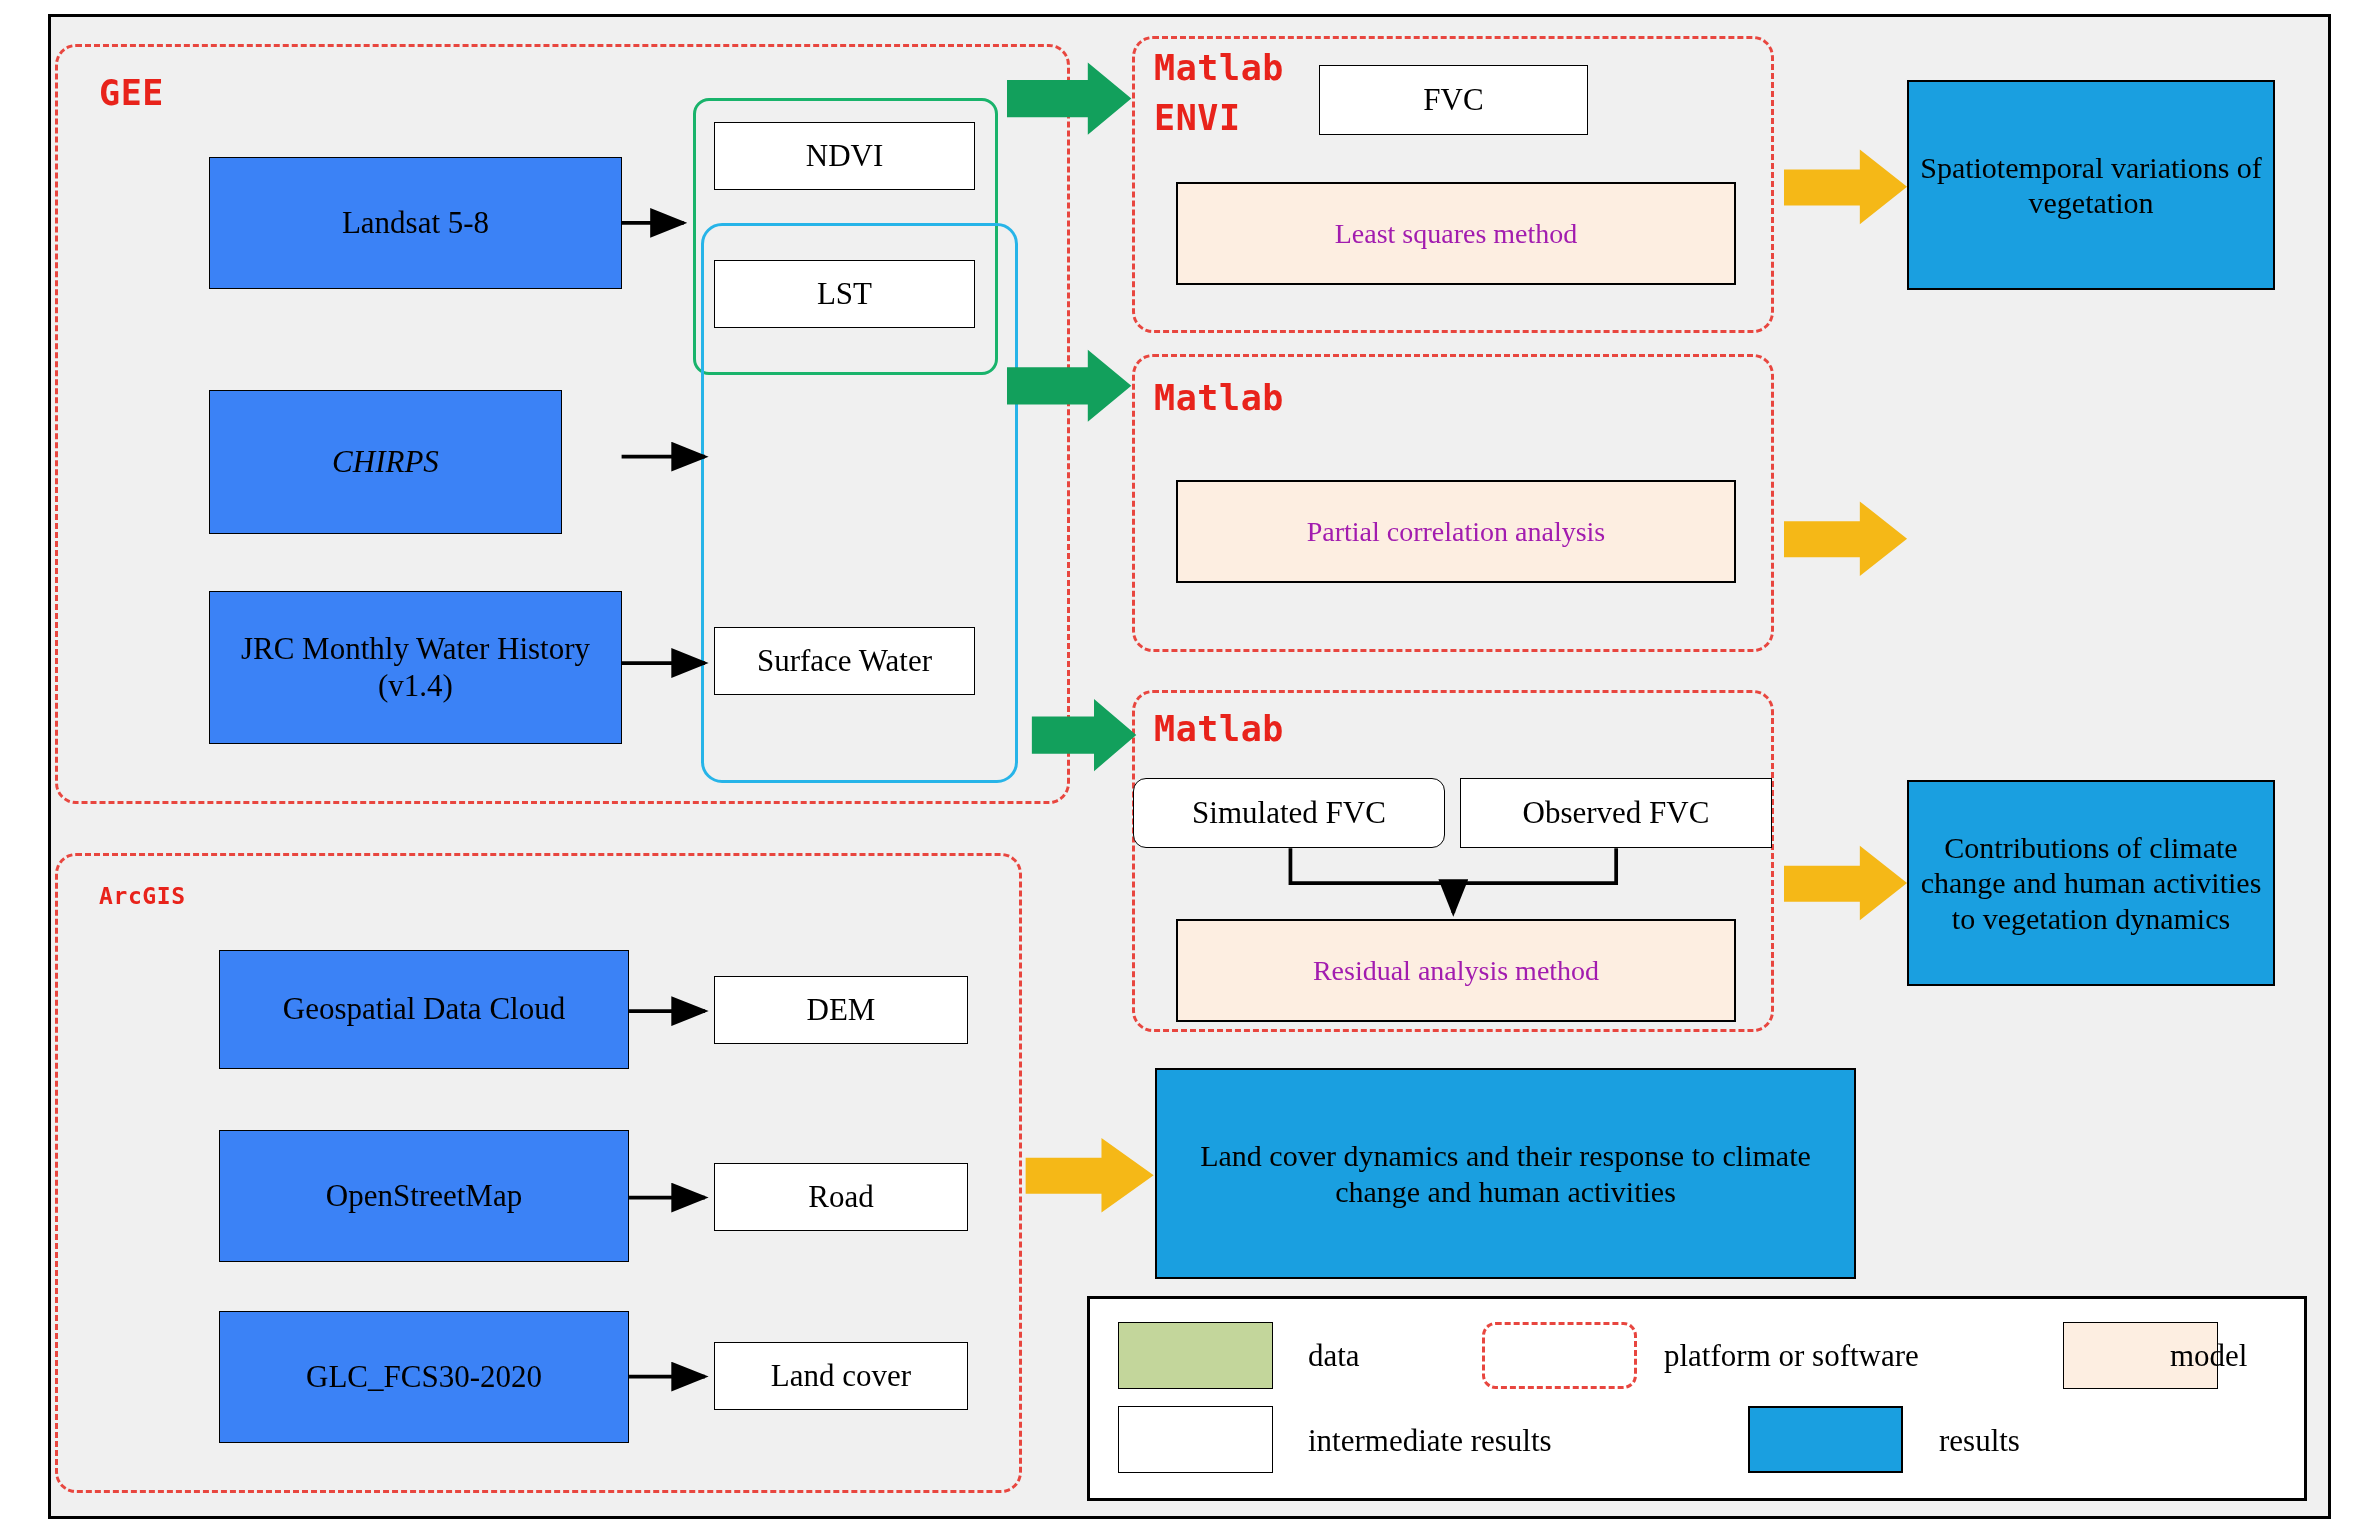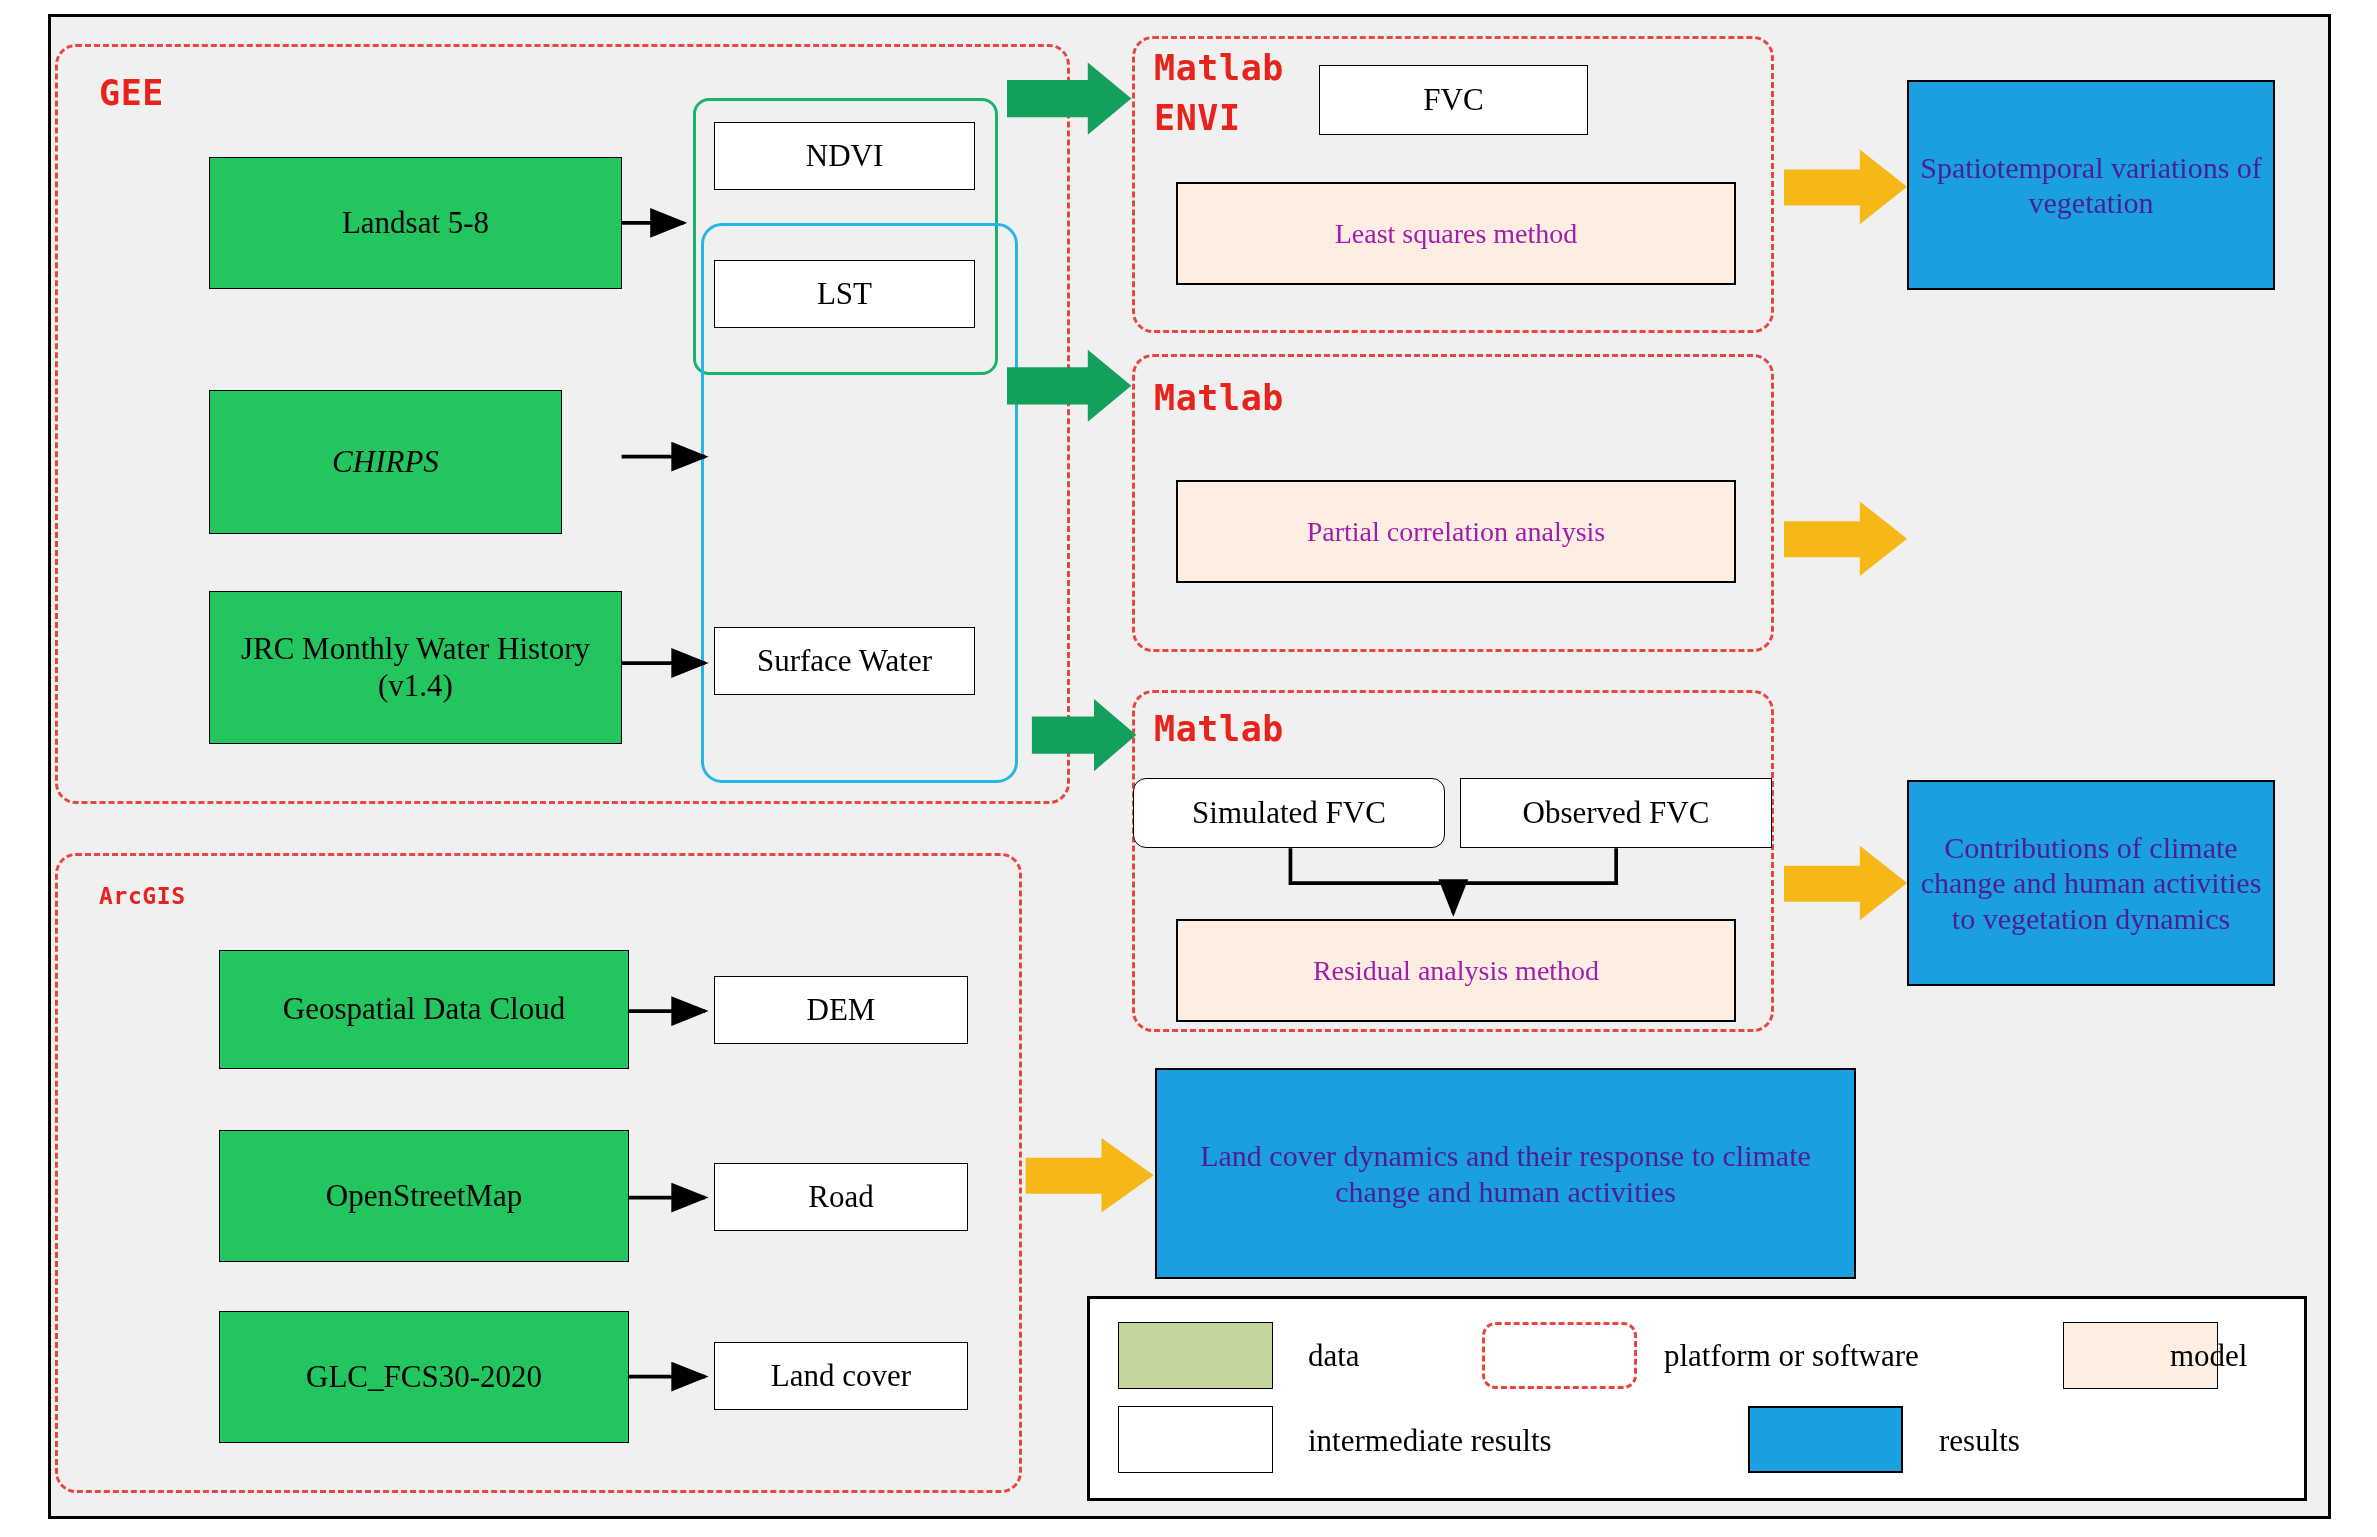--- a/index.html
+++ b/index.html
@@ -44,42 +44,42 @@
   .box {
     position: absolute;
     box-sizing: border-box;
     display: flex;
     align-items: center;
     justify-content: center;
     text-align: center;
     line-height: 1.18;
   }
   .data-box {
-    background: #22c55e;
+    background: #3b82f6;
     border: 1.9px solid #000000;
     font-size: 31px;
     color: #000000;
   }
   .inter-box {
     background: #ffffff;
     border: 1.9px solid #000000;
     font-size: 31px;
     color: #000000;
   }
   .model-box {
     background: #fdeee1;
     border: 2.5px solid #000000;
     font-size: 28px;
     color: #a21caf;
   }
   .result-box {
     background: #1a9fe0;
     border: 2.5px solid #000000;
     font-size: 30px;
-    color: #4c1d95;
+    color: #000000;
     padding: 0 11.2px;
   }
   .round-green {
     position: absolute;
     border: 3.7px solid #19b36b;
     border-radius: 16px;
     box-sizing: border-box;
   }
   .round-blue {
     position: absolute;

